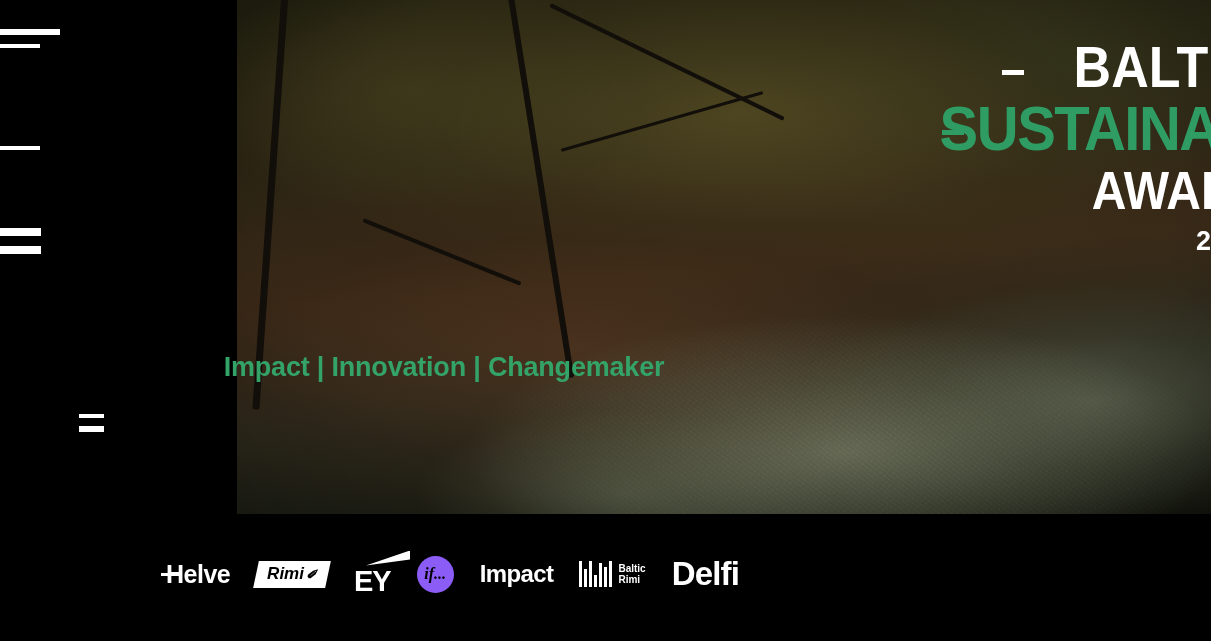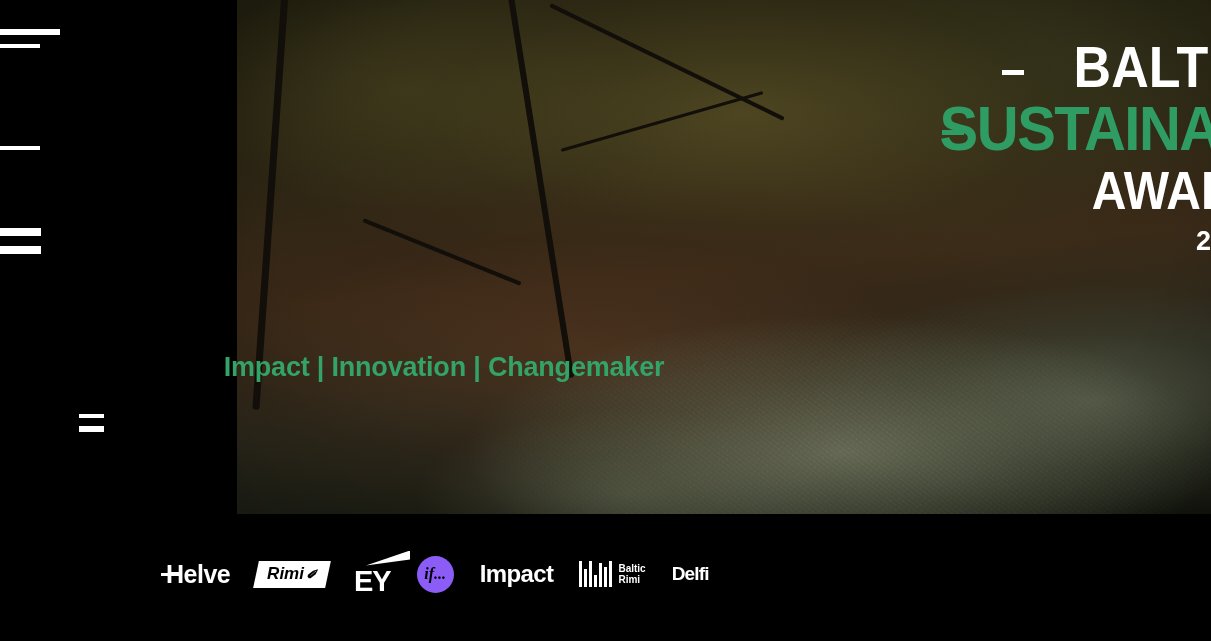--- a/index.html
+++ b/index.html
@@ -181,21 +181,21 @@
   .lg-dokobit { font-size: 24px; font-weight: 700; letter-spacing: -0.6px; }
   
   .lg-bb { display: flex; align-items: center; gap: 6px; }
   .lg-bb .bars { display: flex; gap: 2px; align-items: flex-end; height: 26px; }
   .lg-bb .bars i { display:block; background: #ffffff; width: 3px; }
   .lg-bb .nm {
     font-size: 10px; font-weight: 700; line-height: 1.15; text-align: left;
     letter-spacing: 0px;
   }
   
-  .lg-delfi { font-size: 19px; font-weight: 700; letter-spacing: -0.8px; }
+  .lg-delfi { font-size: 33px; font-weight: 700; letter-spacing: -0.8px; }
 </style>
 </head>
 <body>
 
 <div class="page">
 
   <div>
     <div class="rail-dash d1"></div>
     <div class="rail-dash d2"></div>
     <div class="rail-dash d3"></div>

